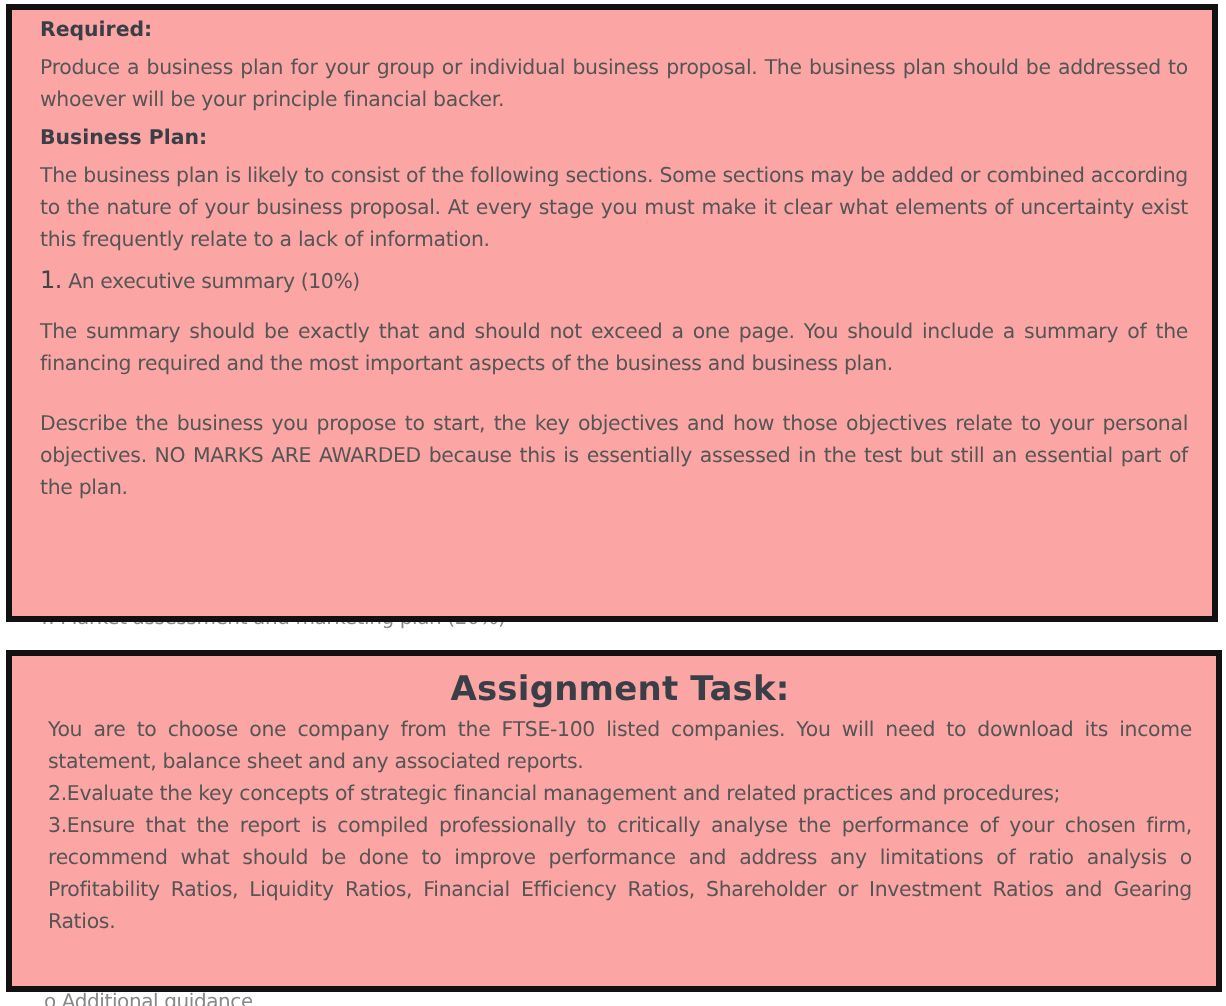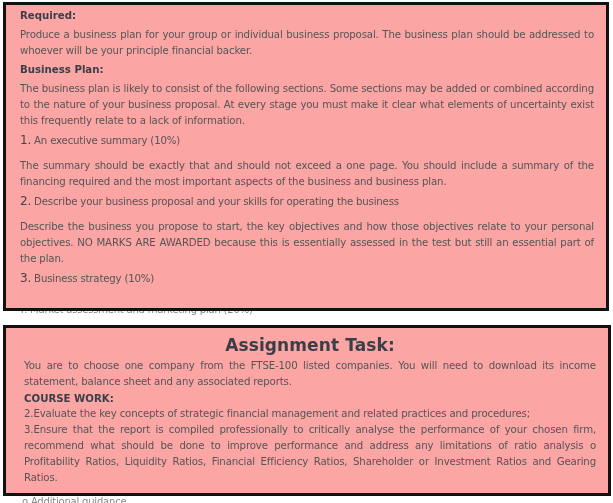--- a/index.html
+++ b/index.html
@@ -121,32 +121,29 @@
   <p class="heading">Business Plan:</p>
   <div class="gap-s"></div>
   <p class="para">The business plan is likely to consist of the following sections.  Some sections may be added or combined according to the nature of your business proposal.  At every stage you must make it clear what elements of uncertainty exist this frequently relate to a lack of information.</p>
   <div class="gap-s"></div>
 
   <p class="numbered"><span class="num">1.</span><span> An executive summary (10%)</span></p>
   <div class="gap-l"></div>
   <p class="para">The summary should be exactly that and should not exceed a one page.  You should include a summary of the financing required and the most important aspects of the business and business plan.</p>
   <div class="gap-s"></div>
 
-  <p class="numbered"><span class="num">2.</span><span> Describe your business proposal and your skills for operating the business</span></p>
   <div class="gap-l"></div>
   <p class="para">Describe the business you propose to start, the key objectives and how those objectives relate to your personal objectives.  NO MARKS ARE AWARDED because this is essentially assessed in the test but still an essential part of the plan.</p>
   <div class="gap-s"></div>
 
-  <p class="numbered"><span class="num">3.</span><span> Business strategy (10%)</span></p>
   <div class="gap-l"></div>
 </div>
 
 <div id="cutoff-mid" class="cutoff"><span>4. Market assessment and marketing plan (20%)</span></div>
 
 <div id="box-assignment" class="box">
   <div class="title">Assignment Task:</div>
   <p class="para">You are to choose one company from the FTSE-100 listed companies. You will need to download its income statement, balance sheet and any associated reports.</p>
-  <p class="cw-heading">COURSE WORK:</p>
   <p class="cw-item">2.Evaluate the key concepts of strategic financial management and related practices and procedures;</p>
   <p class="cw-item">3.Ensure that the report is compiled professionally to critically analyse the performance of your chosen firm, recommend what should be done to improve performance and address any limitations of ratio analysis o Profitability Ratios, Liquidity Ratios, Financial Efficiency Ratios, Shareholder or Investment Ratios and Gearing Ratios.</p>
 </div>
 
 <div id="cutoff-bottom" class="cutoff">o Additional guidance</div>
 
 </body></html>

